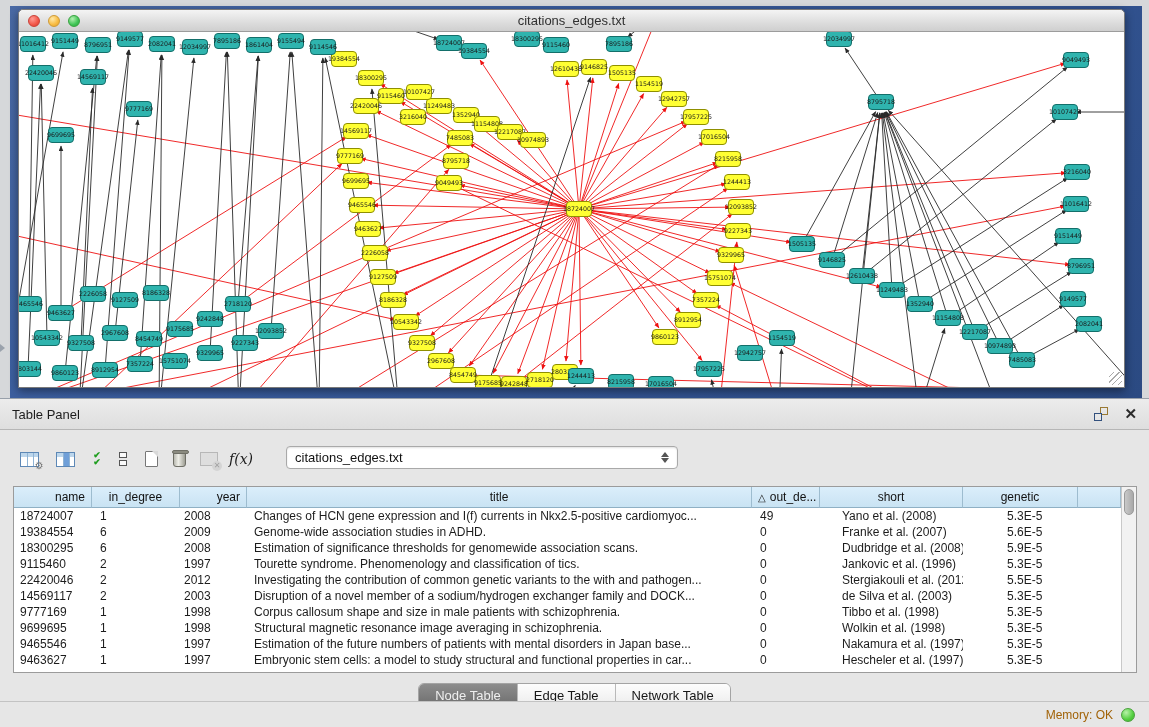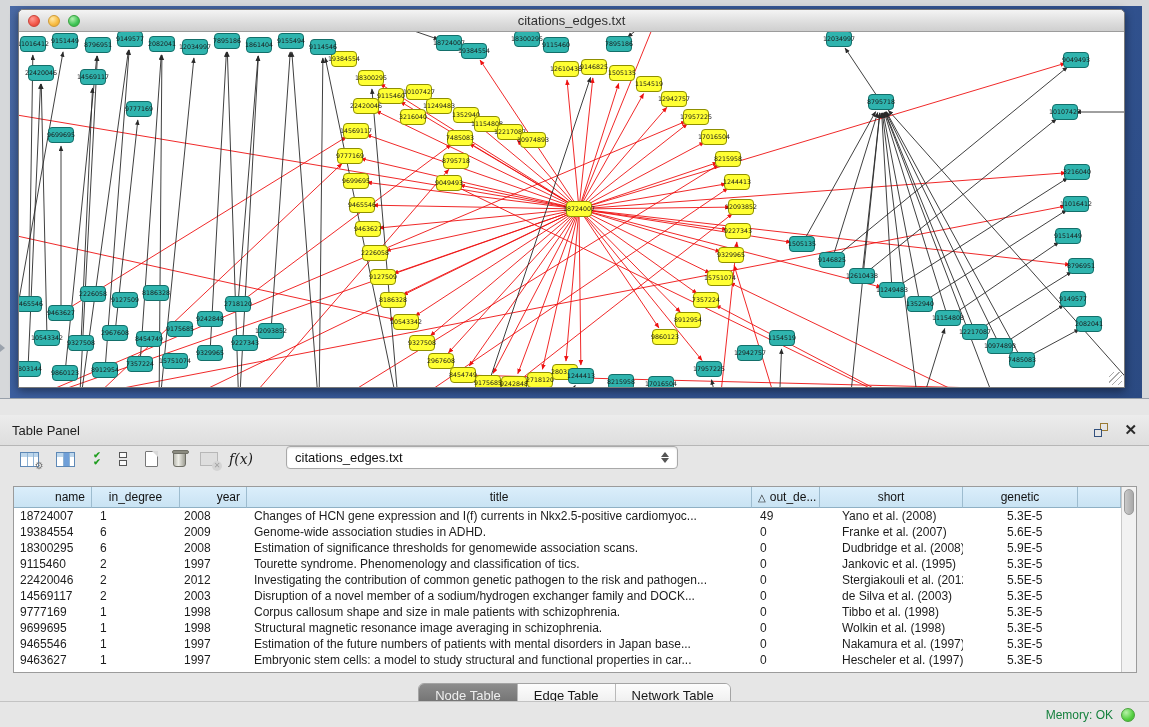--- a/index.html
+++ b/index.html
@@ -22,21 +22,21 @@
   .light.yellow { background:radial-gradient(circle at 35% 30%, #ffe9a8, #f8bb40 60%, #e1a02f); border:1px solid #cf9a35;}
   .light.green { background:radial-gradient(circle at 35% 30%, #b3f0b0, #3fc455 60%, #2ea843); border:1px solid #37a33f;}
   .net-canvas { position:relative; width:1105px; height:355px; background:#ffffff; overflow:hidden; }
   .net-canvas svg { display:block; }
   .resize-grip { position:absolute; right:2px; bottom:2px; width:13px; height:13px;
     background:repeating-linear-gradient(135deg, transparent 0 3px, #aaa 3px 4px); }
 
   
   .dock { position:absolute; left:0; top:398px; width:1149px; height:329px; background:#e6e6e6; border-top:1px solid #98a0aa; }
   .dock-header { height:31px; background:linear-gradient(#ececec,#dedede); border-bottom:1px solid #b6b6b6;
-                 display:flex; align-items:center; padding:0 12px;margin-top:16px; }
+                 display:flex; align-items:center; padding:0 12px; }
   .dock-header .dock-title { font-size:13px; color:#1d1d1d; }
   .dock-header .spacer { flex:1; }
   .float-icon { width:14px; height:14px; position:relative; margin-right:16px; cursor:pointer; }
   .float-icon .sq-back { position:absolute; right:0; top:0; width:8px; height:8px; border:1.4px solid #9a7a33; }
   .float-icon .sq-front { position:absolute; left:0; bottom:0; width:8px; height:8px; border:1.4px solid #32507d; background:#e6e6e6; }
   .close-icon { font-size:15px; font-weight:bold; color:#2b2b2b; cursor:pointer; line-height:14px; }
 
   
   .tb-row { position:absolute; left:0; top:44px; width:100%; height:34px; }
   .tb-icon { position:absolute; top:2px; width:26px; height:28px; display:flex; align-items:center; justify-content:center; cursor:pointer; }
@@ -79,21 +79,21 @@
   .seg { display:flex; border:1px solid #a4a4a4; border-radius:6px; overflow:hidden; background:#f4f4f4;
          box-shadow:0 1px 0 rgba(255,255,255,.7); }
   .seg .tab { font-size:13px; padding:3px 16px; height:22px; display:flex; align-items:center; cursor:pointer;
               border-right:1px solid #b9b9b9; color:#161616; background:linear-gradient(#fdfdfd,#ececec); }
   .seg .tab:last-child { border-right:none; }
   .seg .tab.sel { background:linear-gradient(#8d8d8d,#6e6e6e); color:#efefef; }
 
   
   .statusbar { position:absolute; left:0; top:302px; width:100%; height:27px; border-top:1px solid #c3c3c3;
                display:flex; align-items:center; justify-content:flex-end; padding:0 14px; gap:8px; background:#e6e6e6; }
-  .statusbar .mem { font-size:12px; color:#15803d; }
+  .statusbar .mem { font-size:12px; color:#a16207; }
   .mem-dot { width:14px; height:14px; border-radius:50%;
              background:radial-gradient(circle at 35% 30%, #b7f2a8, #53cf3f 60%, #3fae30); border:1px solid #49a13c; }
 
   
   .icon-grid { width:19px; height:15px; border:1px solid #5d88b6; background:
       linear-gradient(#bcd6ec,#bcd6ec) top/100% 4px no-repeat, #fff; position:relative; }
   .icon-grid:before, .icon-grid:after { content:""; position:absolute; background:#8fb3d4; }
   .icon-grid:before { left:6px; top:0; width:1px; height:100%; }
   .icon-grid:after { left:12px; top:0; width:1px; height:100%; }
   .gear-badge { position:absolute; right:-6px; bottom:-5px; font-size:10px; color:#777; }
@@ -825,29 +825,29 @@
             <div class="c c5">Dudbridge et al. (2008)</div>
             <div class="c c6">5.9E-5</div>
             <div class="c"></div>
           </div>
           <div class="g-row">
             <div class="c c0">9115460</div>
             <div class="c c1">2</div>
             <div class="c c2">1997</div>
             <div class="c c3">Tourette syndrome. Phenomenology and classification of tics.</div>
             <div class="c c4">0</div>
-            <div class="c c5">Jankovic et al. (1995)</div>
+            <div class="c c5">Jankovic et al. (1996)</div>
             <div class="c c6">5.3E-5</div>
             <div class="c"></div>
           </div>
           <div class="g-row">
             <div class="c c0">22420046</div>
             <div class="c c1">2</div>
             <div class="c c2">2012</div>
-            <div class="c c3">Investigating the contribution of common genetic pathogen to the risk and pathogen...</div>
+            <div class="c c3">Investigating the contribution of common genetic variants to the with and pathogen...</div>
             <div class="c c4">0</div>
             <div class="c c5">Stergiakouli et al. (2012)</div>
             <div class="c c6">5.5E-5</div>
             <div class="c"></div>
           </div>
           <div class="g-row">
             <div class="c c0">14569117</div>
             <div class="c c1">2</div>
             <div class="c c2">2003</div>
             <div class="c c3">Disruption of a novel member of a sodium/hydrogen exchanger family and DOCK...</div>

